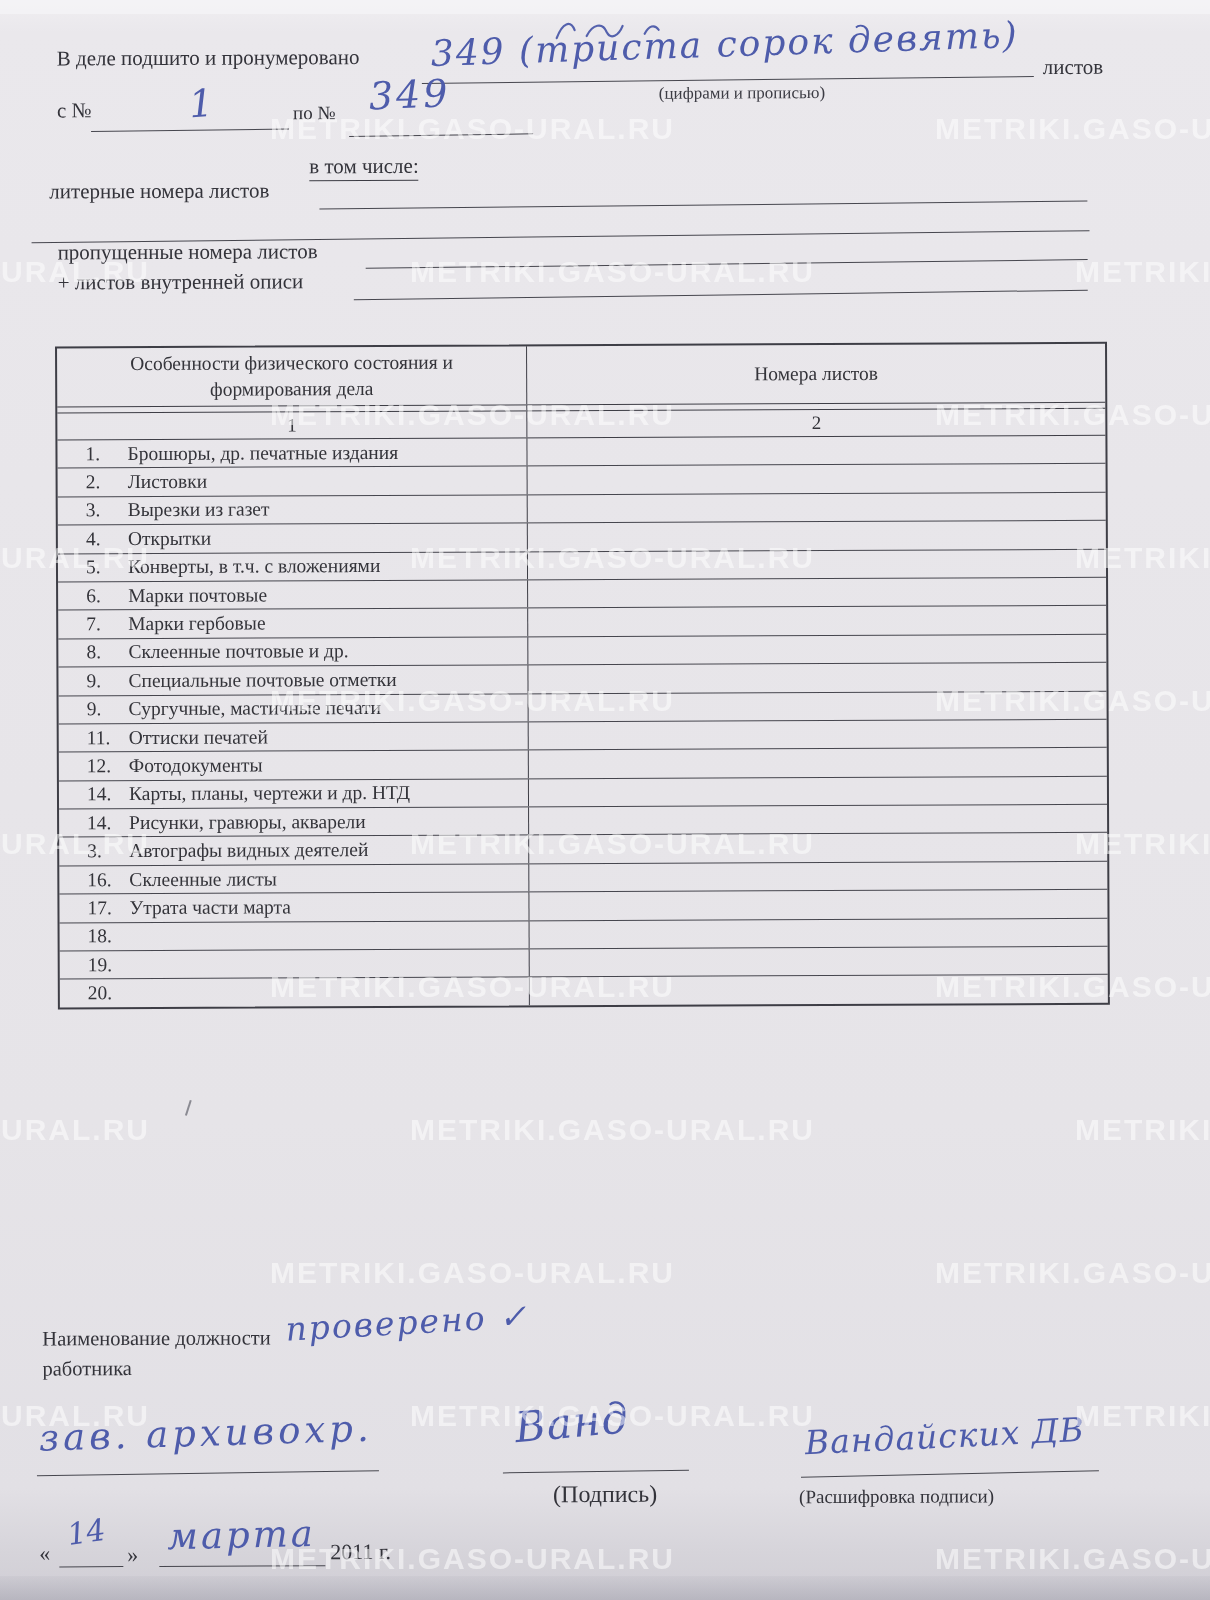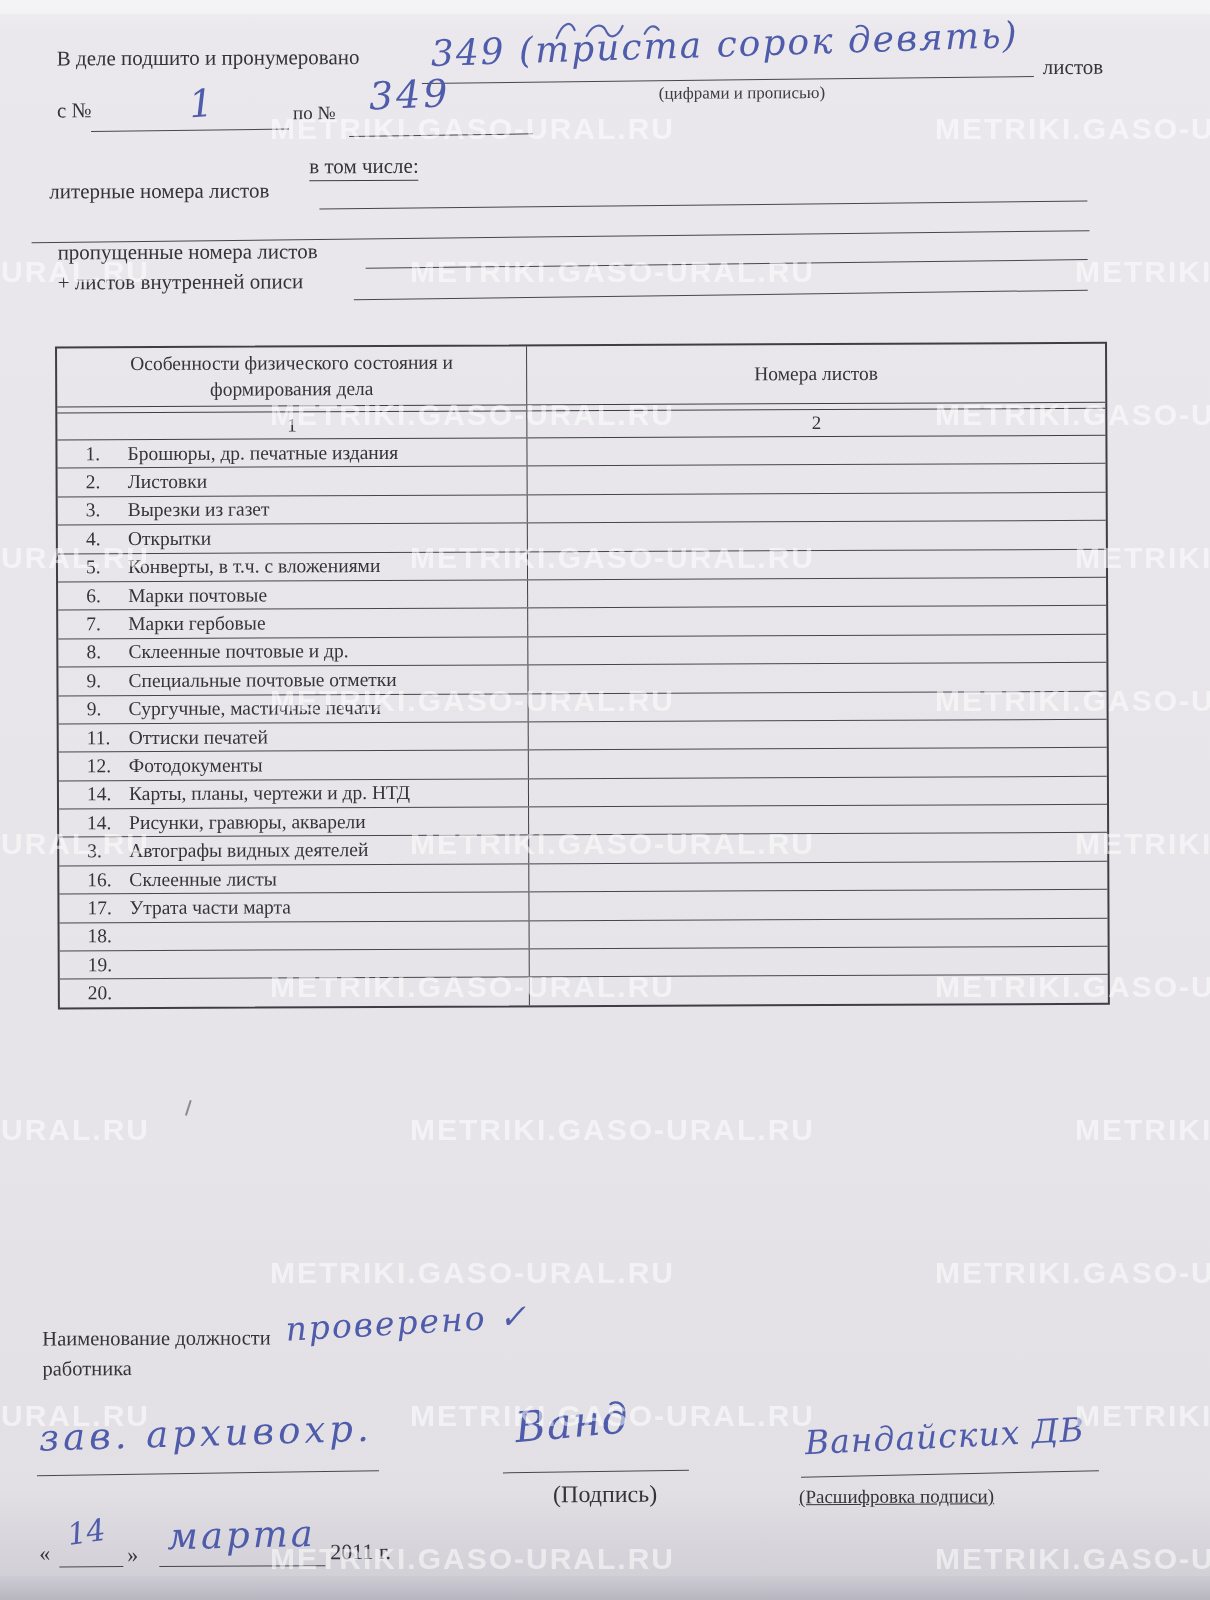--- a/index.html
+++ b/index.html
@@ -233,21 +233,21 @@
 
     <span class="abs ink" style="left:36px;top:1410px;font-size:37px;letter-spacing:4px;transform:rotate(-1.5deg);">зав. архивохр.</span>
     <div class="blank" style="left:34px;top:1471px;width:342px;transform:rotate(-0.6deg);"></div>
 
     <span class="abs ink" style="left:512px;top:1398px;font-size:42px;letter-spacing:1px;transform:rotate(-5deg);">Ванд</span>
     <div class="blank" style="left:500px;top:1471px;width:186px;transform:rotate(-0.6deg);"></div>
     <span class="abs print" style="left:524px;top:1481px;font-size:24px;margin-left:26px;">(Подпись)</span>
 
     <span class="abs ink" style="left:802px;top:1418px;font-size:33px;letter-spacing:1px;transform:rotate(-2.5deg);">Вандайских ДВ</span>
     <div class="blank" style="left:798px;top:1475px;width:298px;transform:rotate(-1deg);"></div>
-    <span class="abs print" style="left:796px;top:1487px;font-size:19px;text-decoration:underline;">(Расшифровка подписи)</span>
+    <span class="abs print" style="left:796px;top:1487px;font-size:19px;">(Расшифровка подписи)</span>
 
     <span class="abs print" style="left:36px;top:1538px;font-size:22px;">«</span>
     <span class="abs ink" style="left:64px;top:1512px;font-size:30px;transform:rotate(-8deg);">14</span>
     <div class="blank" style="left:56px;top:1564px;width:64px;"></div>
     <span class="abs print" style="left:124px;top:1540px;font-size:22px;">»</span>
     <span class="abs ink" style="left:164px;top:1512px;font-size:37px;letter-spacing:3px;transform:rotate(-1deg);">марта</span>
     <div class="blank" style="left:156px;top:1564px;width:166px;"></div>
     <span class="abs print" style="left:327px;top:1538px;font-size:22px;">2011 г.</span>
   </div>
 

